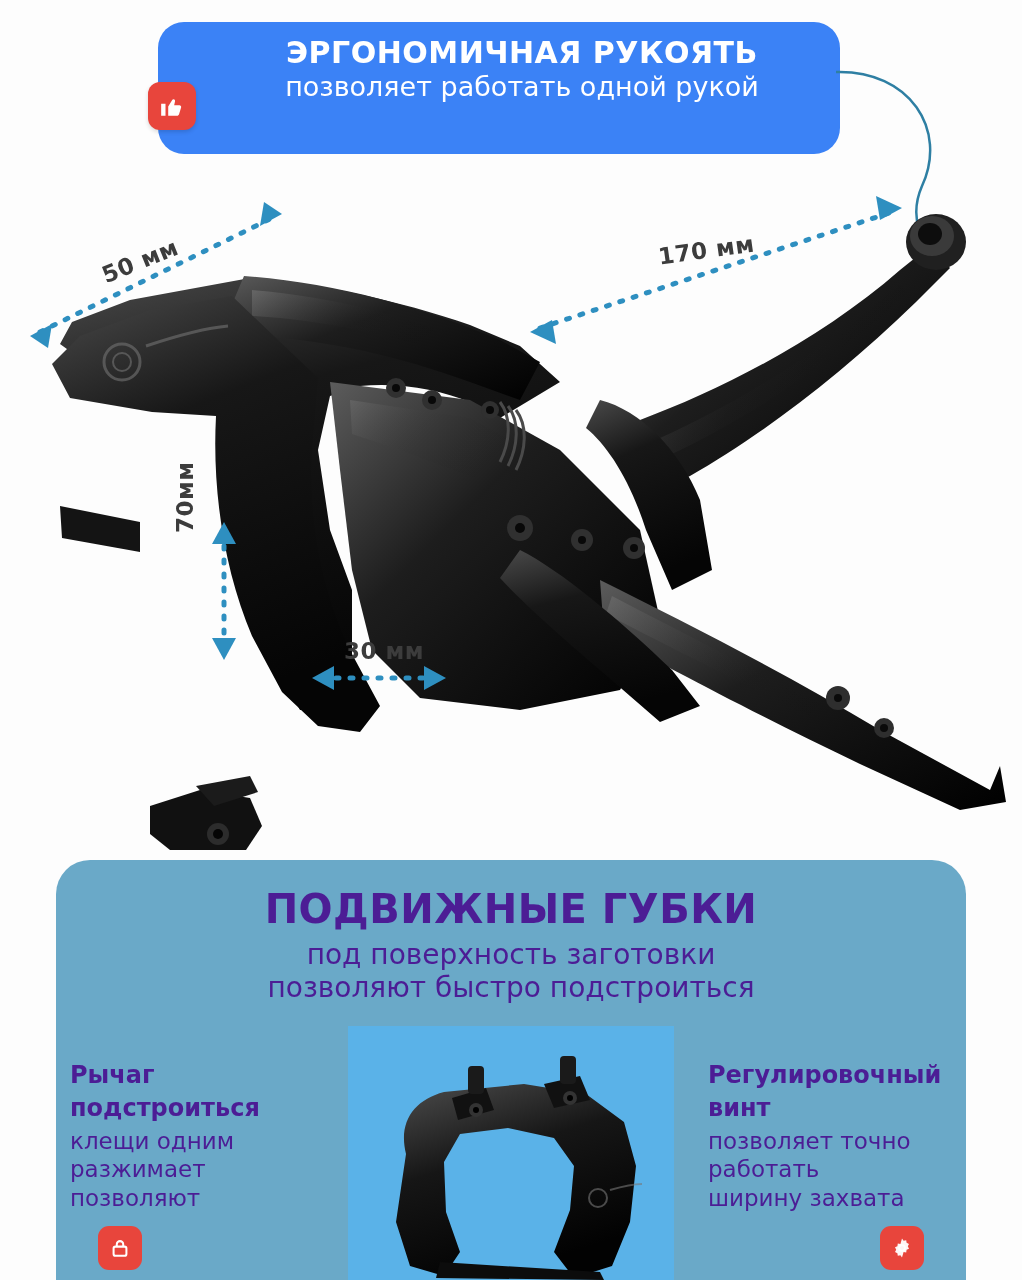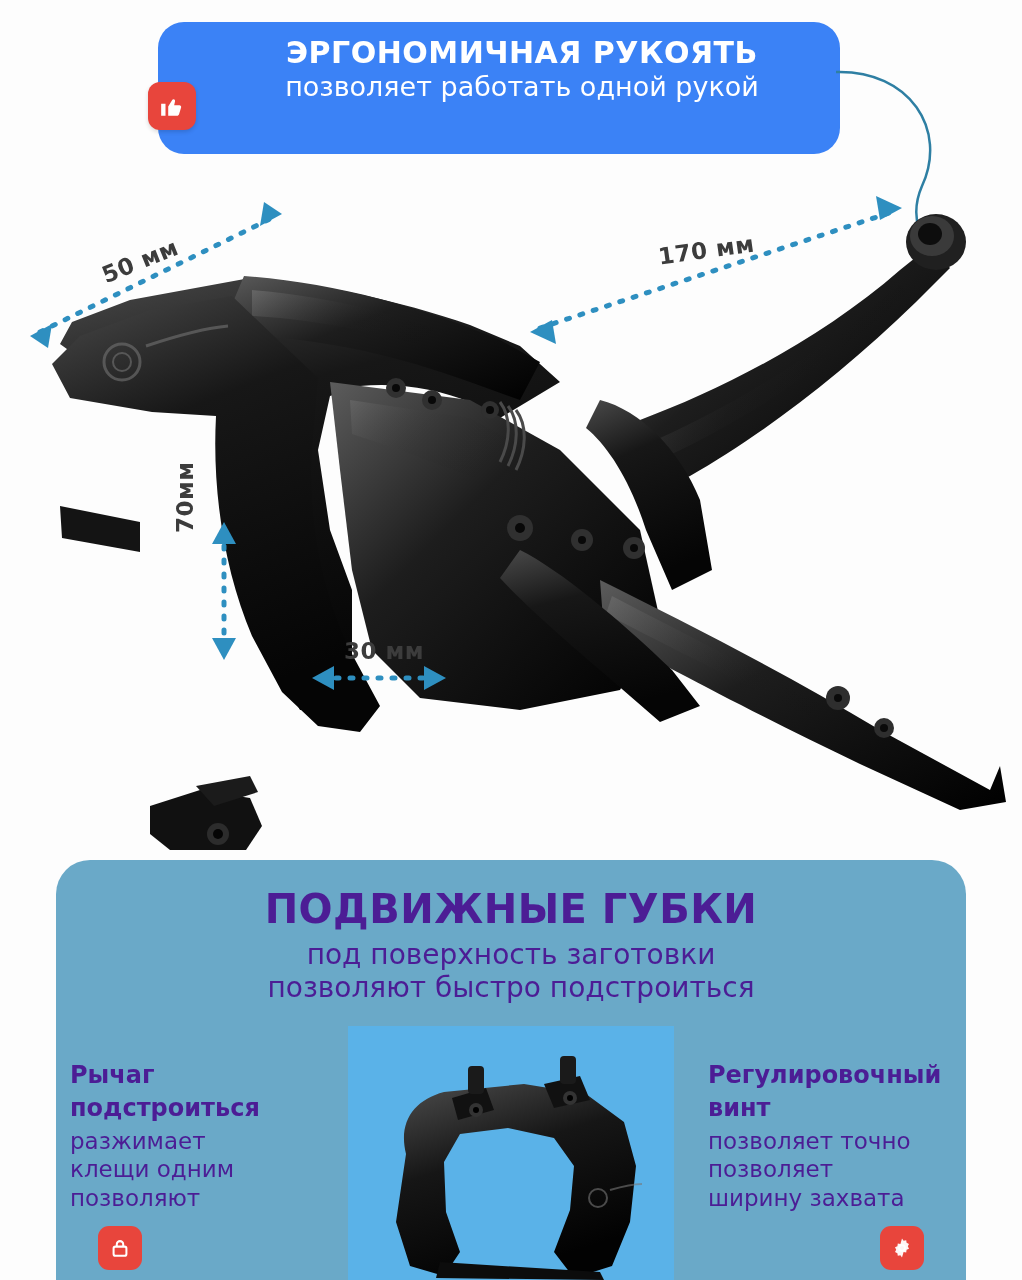--- a/index.html
+++ b/index.html
@@ -340,30 +340,30 @@
 
   <div class="bp-title">ПОДВИЖНЫЕ ГУБКИ</div>
   <div class="bp-sub">
     <div>под поверхность заготовки</div>
     <div>позволяют быстро подстроиться</div>
   </div>
 
   <div class="bp-col left">
     <div class="h">Рычаг</div>
     <div class="h">подстроиться</div>
+    <div class="t">клещи одним</div>
     <div class="t">разжимает</div>
-    <div class="t">клещи одним</div>
     <div class="t">позволяют</div>
   </div>
 
   <div class="bp-col right">
     <div class="h">Регулировочный</div>
     <div class="h">винт</div>
     <div class="t">позволяет точно</div>
-    <div class="t">позволяет</div>
+    <div class="t">работать</div>
     <div class="t">ширину захвата</div>
   </div>
 
   <div class="bp-image">
     <svg width="326" height="254" viewBox="0 0 326 254" aria-hidden="true">
       <defs>
         <linearGradient id="m3" x1="0" y1="0" x2="0.4" y2="1">
           <stop offset="0%" stop-color="#4d4d4d"></stop>
           <stop offset="45%" stop-color="#161616"></stop>
           <stop offset="100%" stop-color="#020202"></stop>

